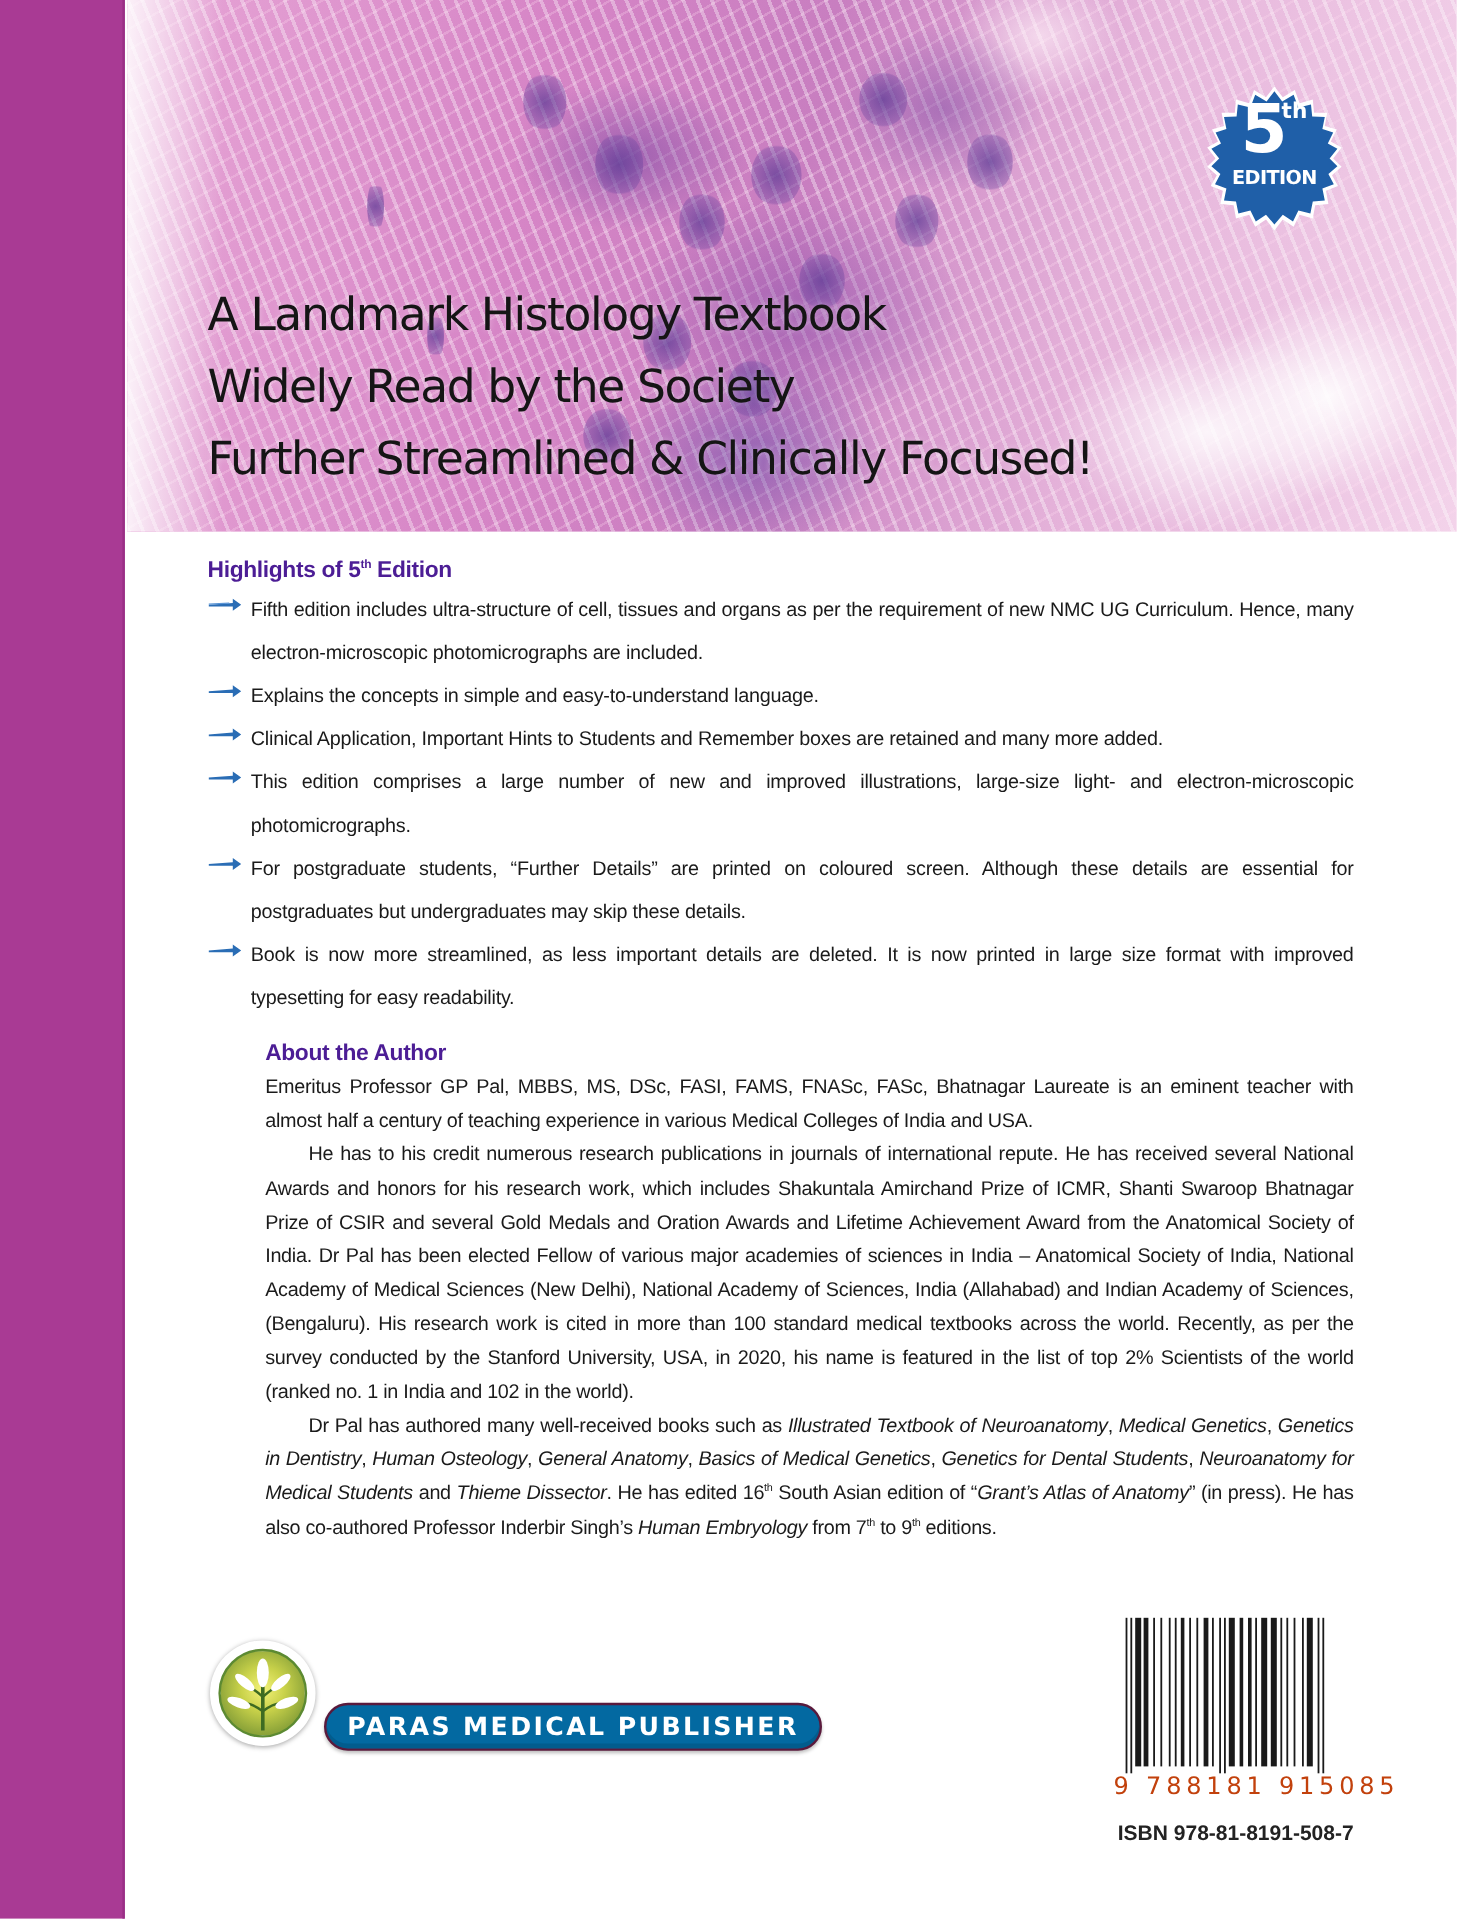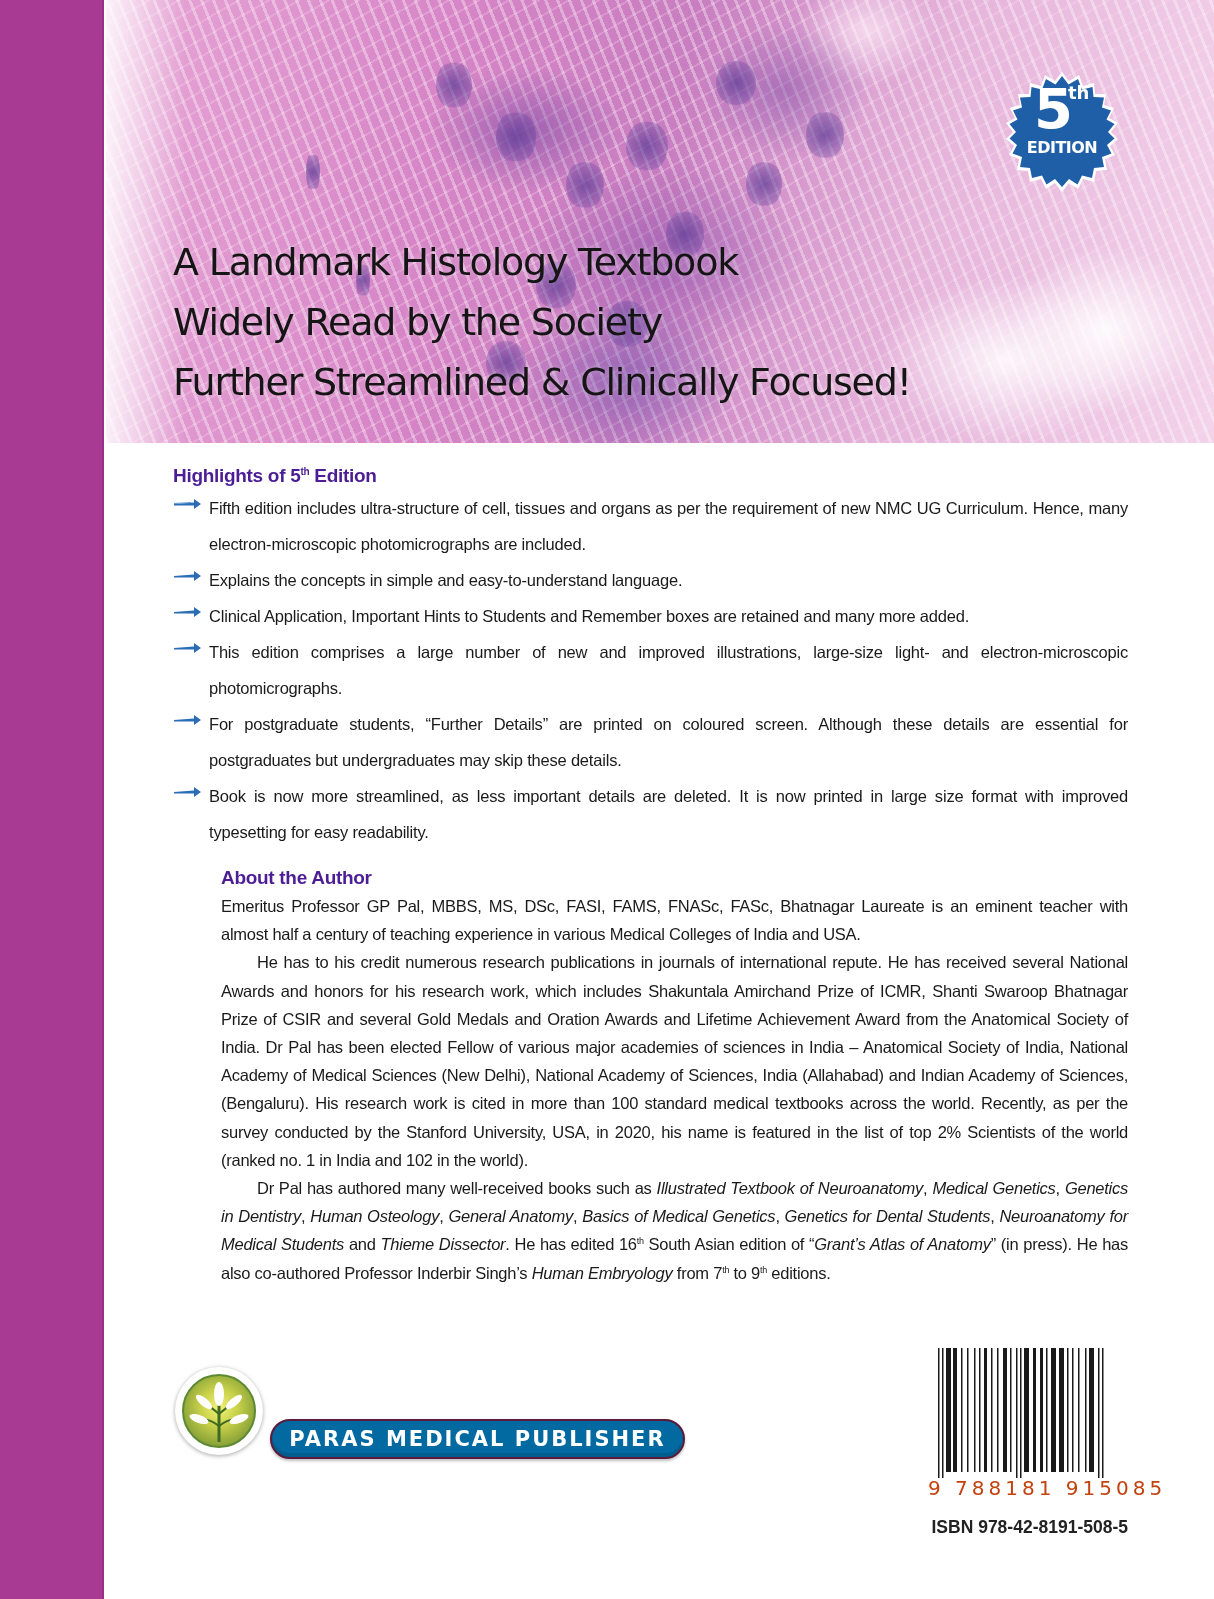--- a/index.html
+++ b/index.html
@@ -265,13 +265,13 @@
       <rect x="144" y="0" width="1.5" height="124"></rect>
       <rect x="150" y="0" width="1.5" height="124"></rect>
       <rect x="157" y="0" width="1.5" height="124"></rect>
       <rect x="161" y="0" width="5" height="124"></rect>
       <rect x="170" y="0" width="1.5" height="130"></rect>
       <rect x="174" y="0" width="1.5" height="130"></rect>
     </g>
   </svg>
   <div class="barcode-digits"><span>9</span>&nbsp;<span>788181</span>&nbsp;<span>915085</span></div>
 </div>
-<div class="isbn">ISBN 978-42-8191-508-5</div>
+<div class="isbn">ISBN 978-81-8191-508-7</div>
 
 </body></html>

